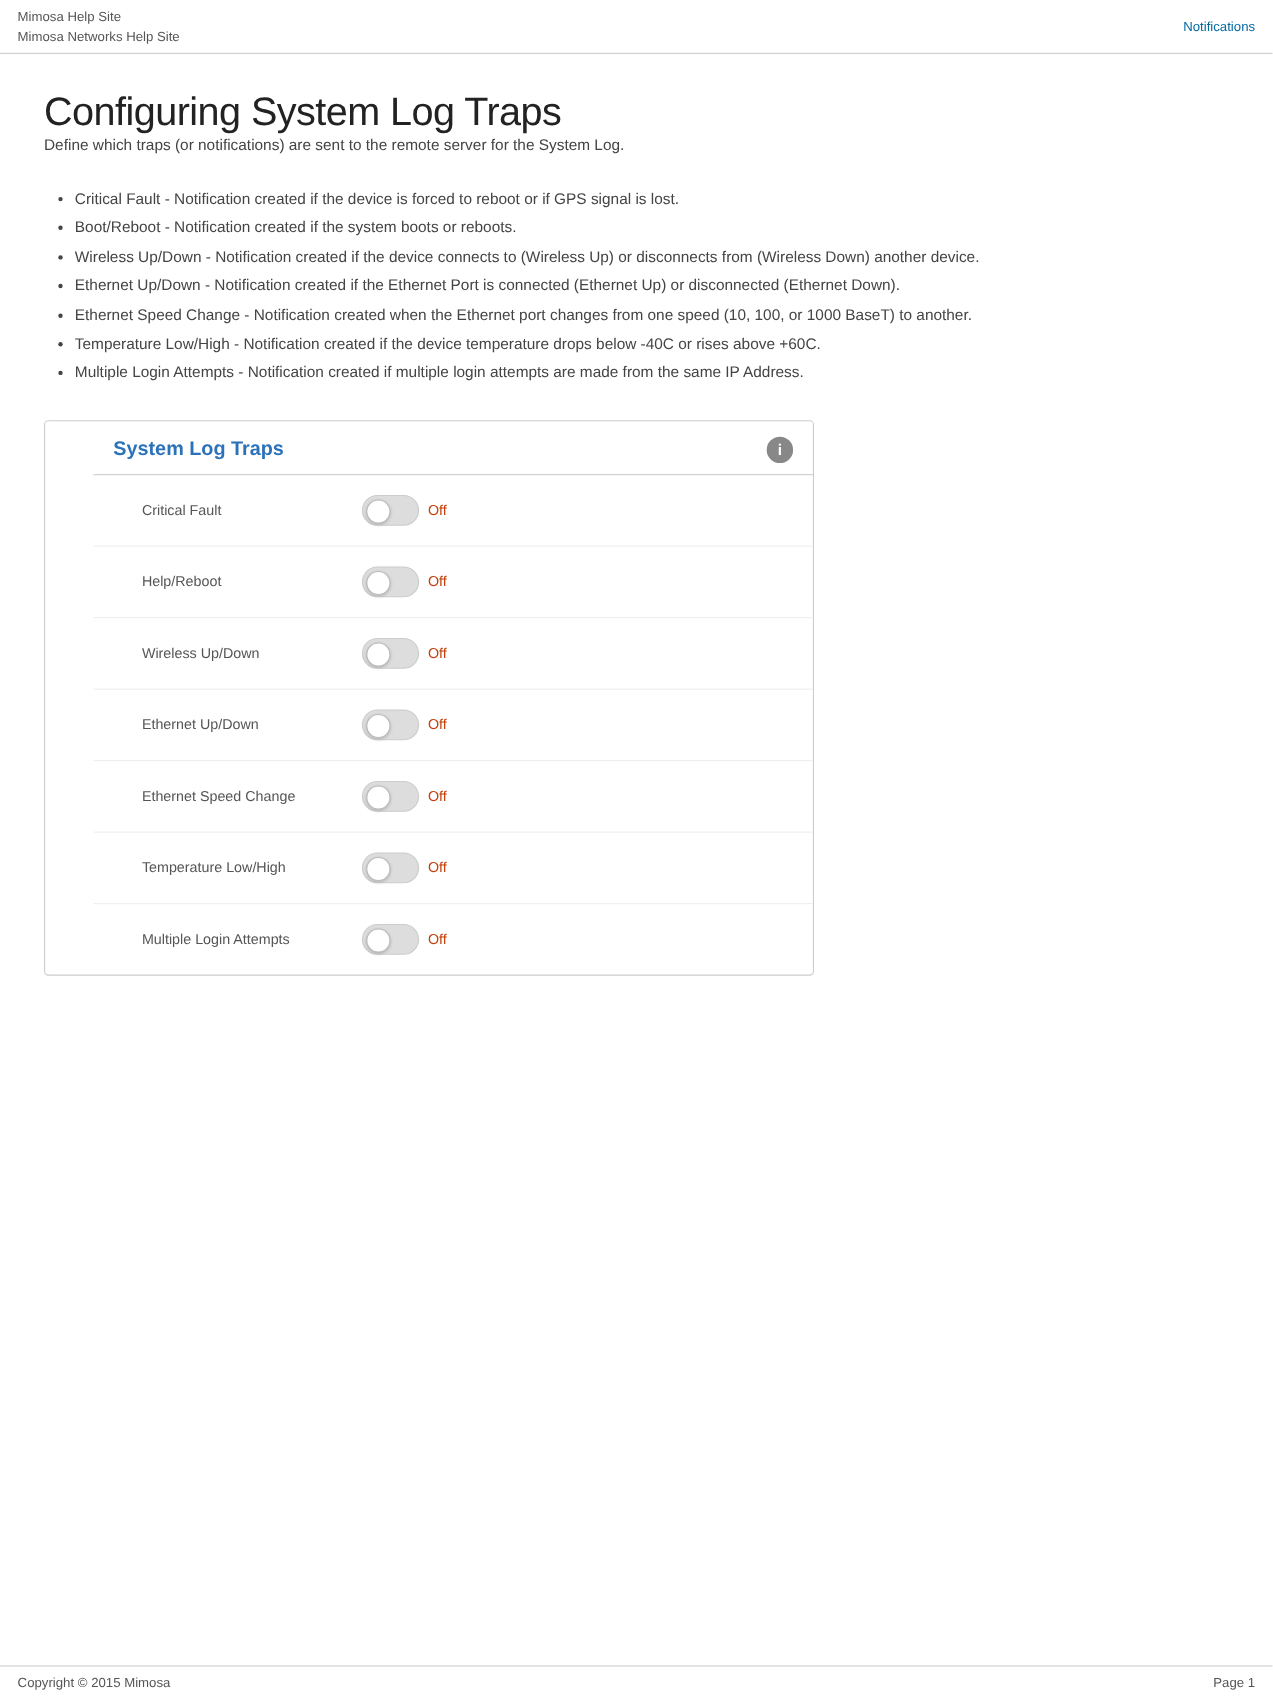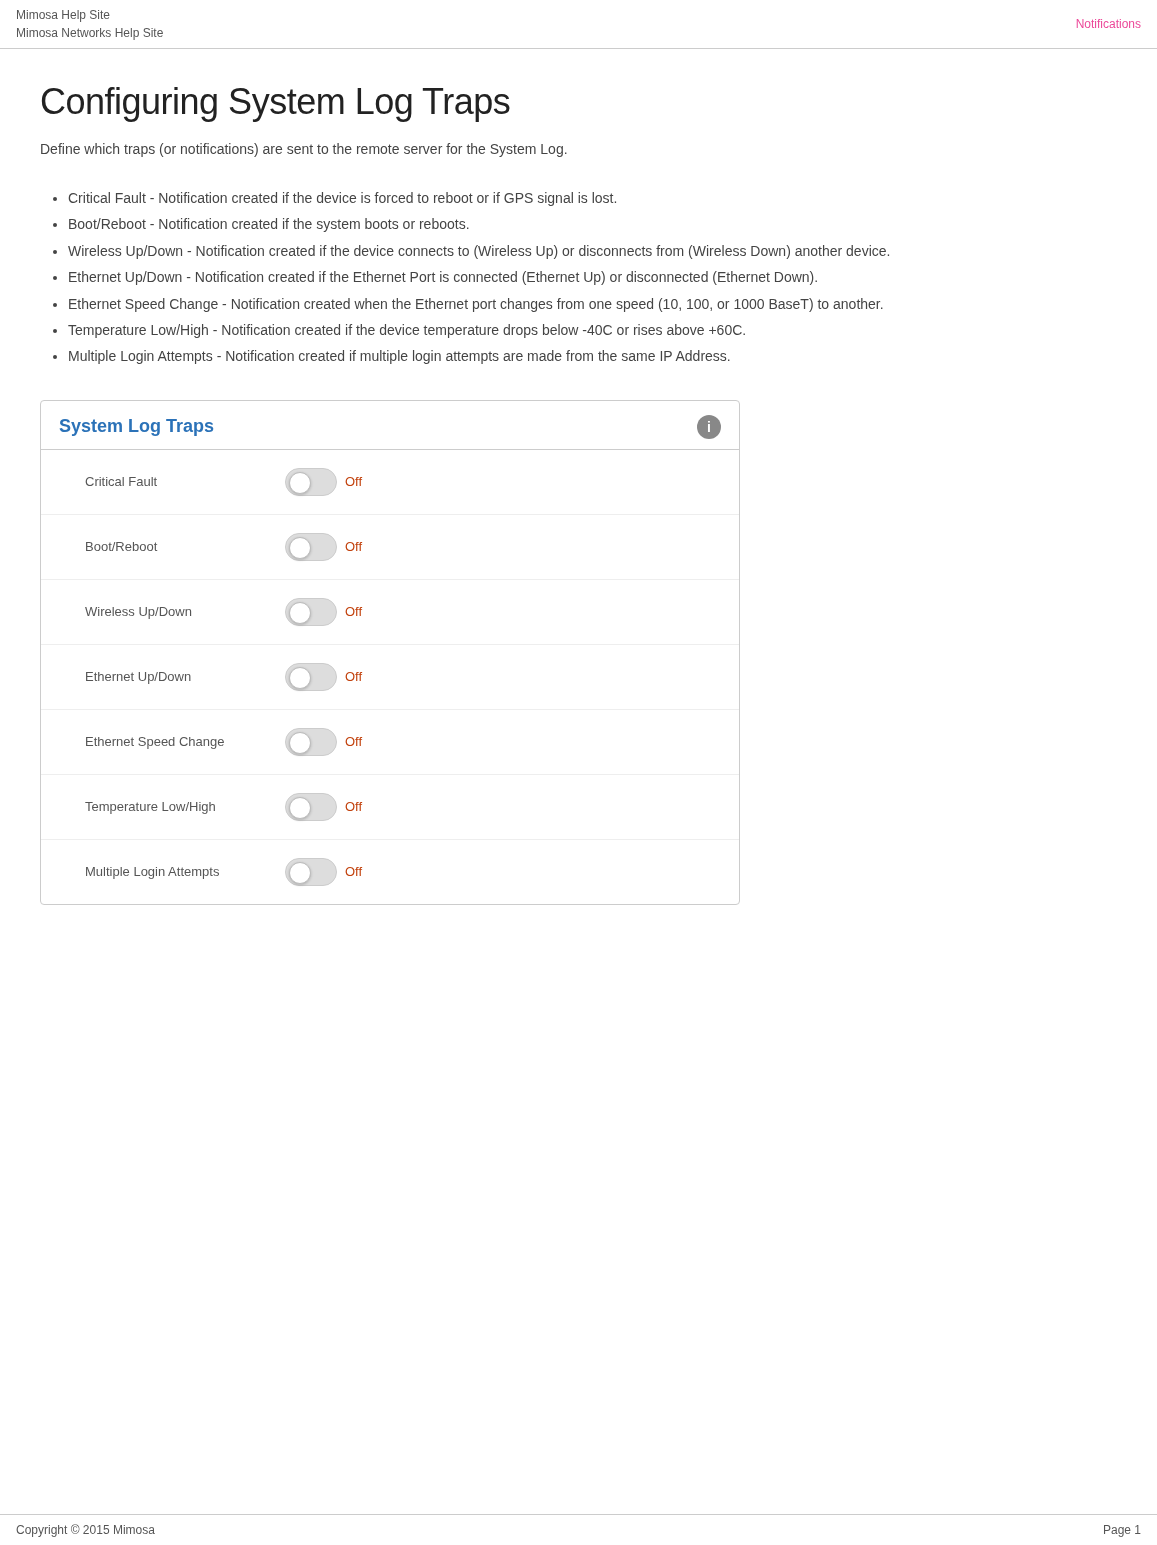--- a/index.html
+++ b/index.html
@@ -33,34 +33,33 @@
     }
 
     .header-left span {
       font-size: 12px;
       color: #555;
       line-height: 1.5;
     }
 
     .header-right {
       font-size: 12px;
-      color: #ec4899;
+      color: #0369a1;
       align-self: center;
     }
 
     .main-content {
       flex: 1;
       padding: 32px 40px 40px 40px;
     }
 
     .page-title {
       font-size: 36px;
       font-weight: 300;
       color: #222;
-      margin-bottom: 18px;
       letter-spacing: -0.5px;
     }
 
     .intro-text {
       font-size: 14px;
       color: #444;
       margin-bottom: 30px;
     }
 
     .bullet-list {
@@ -74,20 +73,21 @@
       color: #444;
       line-height: 1.6;
       margin-bottom: 4px;
     }
 
     .card {
       border: 1px solid #ccc;
       border-radius: 4px;
       width: 700px;
       overflow: hidden;
+      padding-left: 44px;
     }
 
     .card-header {
       display: flex;
       align-items: center;
       justify-content: space-between;
       padding: 14px 18px 10px 18px;
       border-bottom: 1px solid #ccc;
     }
 
@@ -227,21 +227,21 @@
           <div class="toggle-container">
             <div class="toggle">
               <div class="toggle-track">
                 <div class="toggle-thumb"></div>
               </div>
             </div>
             <span class="toggle-label">Off</span>
           </div>
         </div>
         <div class="trap-row">
-          <span class="trap-label">Boot/Reboot</span>
+          <span class="trap-label">Help/Reboot</span>
           <div class="toggle-container">
             <div class="toggle">
               <div class="toggle-track">
                 <div class="toggle-thumb"></div>
               </div>
             </div>
             <span class="toggle-label">Off</span>
           </div>
         </div>
         <div class="trap-row">

